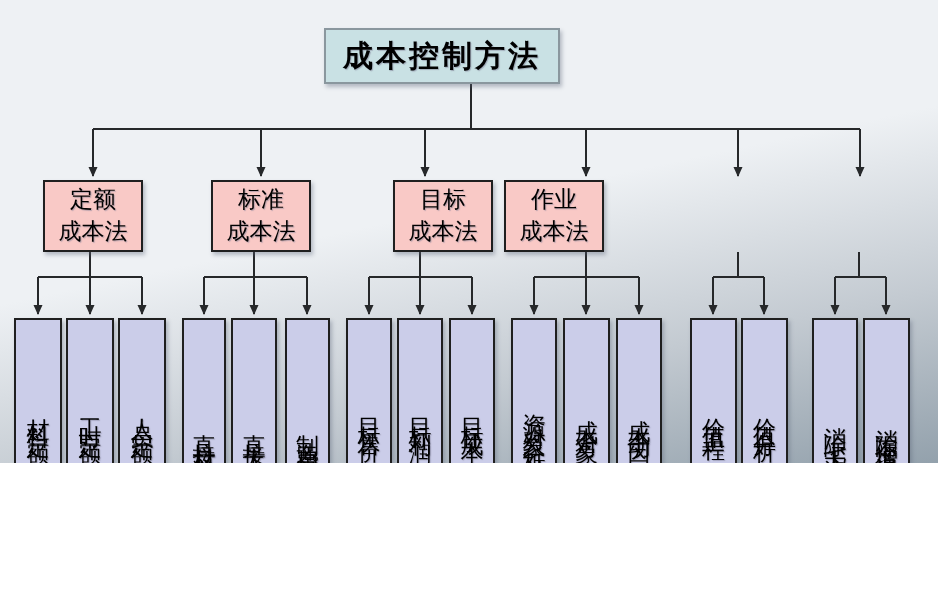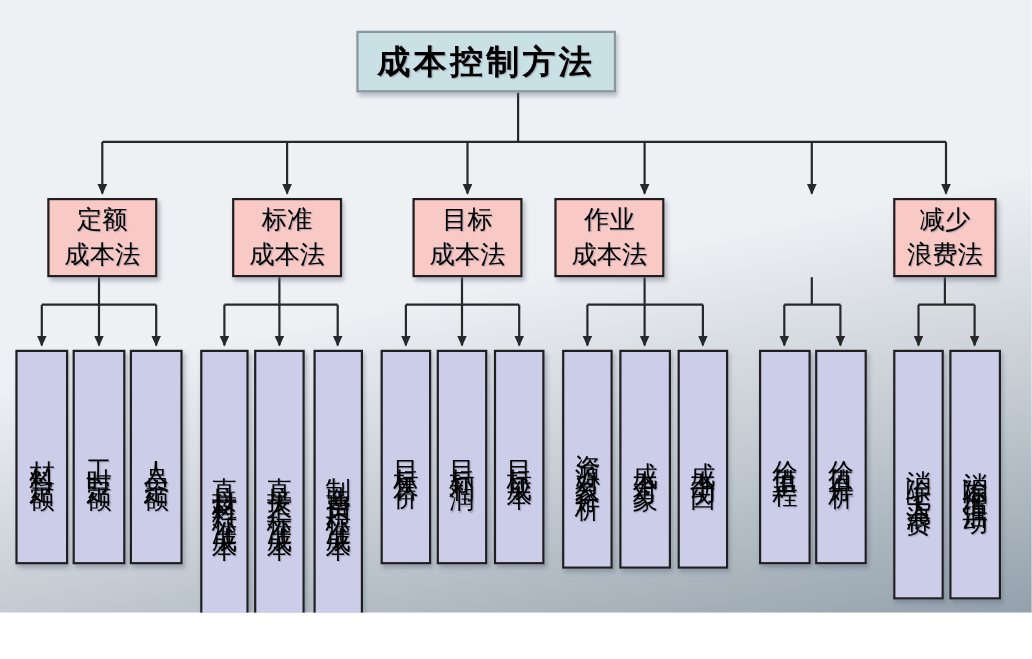--- a/index.html
+++ b/index.html
@@ -1,17 +1,17 @@
 <!DOCTYPE html>
 <html style="--background-top: #eef1f4; --background-bottom: #93a1ac; --root-fill: #c9e1e4; --root-border: #8a979e; --branch-fill: #f9c9c6; --leaf-fill: #cbcde9; --node-border: #1f1f1f; --line-color: #26282a; --text-color: #000000;"><head>
 <meta charset="utf-8">
 <style>
   html,body { margin:0; padding:0; }
   .stage {
-    position:relative; width:938px; height:557px; overflow:hidden;
+    position:relative; width:938px; height:463px; overflow:hidden;
     background: linear-gradient(168deg,
       var(--background-top,#eef1f4) 0%,
       var(--background-top,#eef1f4) 46%,
       #c3cad1 74%,
       var(--background-bottom,#93a1ac) 100%);
     font-family:"Liberation Serif","DejaVu Serif",serif;
     color: var(--text-color,#000);
   }
   .stage > svg { position:absolute; left:0; top:0; pointer-events:none; }
   svg line { stroke: var(--line-color,#26282a); stroke-width:2; }
@@ -114,39 +114,35 @@
   <div class="node cnode" style="left:118px;width:48px">人员定额</div>
 
   <div class="node pnode" style="left:211px;width:100px">
     <span>标准</span>
     <span>成本法</span>
   </div>
   <div class="node cnode" style="left:182px;width:44px;height:257px">直接材料标准成本</div>
   <div class="node cnode" style="left:231px;width:46px;height:257px">直接人工标准成本</div>
   <div class="node cnode" style="left:285px;width:45px;height:257px">制造费用标准成本</div>
 
-  <div class="node pnode" style="left:375px;width:100px">
+  <div class="node pnode" style="left:393px;width:100px">
     <span>目标</span>
     <span>成本法</span>
   </div>
   <div class="node cnode" style="left:346px;width:46px">目标售价</div>
   <div class="node cnode" style="left:397px;width:46px">目标利润</div>
   <div class="node cnode" style="left:449px;width:46px">目标成本</div>
 
   <div class="node pnode" style="left:504px;width:100px">
     <span>作业</span>
     <span>成本法</span>
   </div>
   <div class="node cnode" style="left:511px;width:46px;height:199px">资源对象分析</div>
   <div class="node cnode" style="left:563px;width:47px;height:199px">成本对象</div>
   <div class="node cnode" style="left:616px;width:46px;height:199px">成本动因</div>
 
   <div class="node cnode" style="left:690px;width:47px">价值工程</div>
   <div class="node cnode" style="left:741px;width:47px">价值分析</div>
 
-  <div class="node pnode" style="left:812px;width:94px">
-    <span>减少</span>
-    <span>浪费法</span>
-  </div>
   <div class="node cnode" style="left:812px;width:46px;height:227px">消除七大浪费</div>
   <div class="node cnode" style="left:863px;width:47px;height:227px;letter-spacing:0.25em">消除不增值活动</div>
 
 </div>
 
 </body></html>

